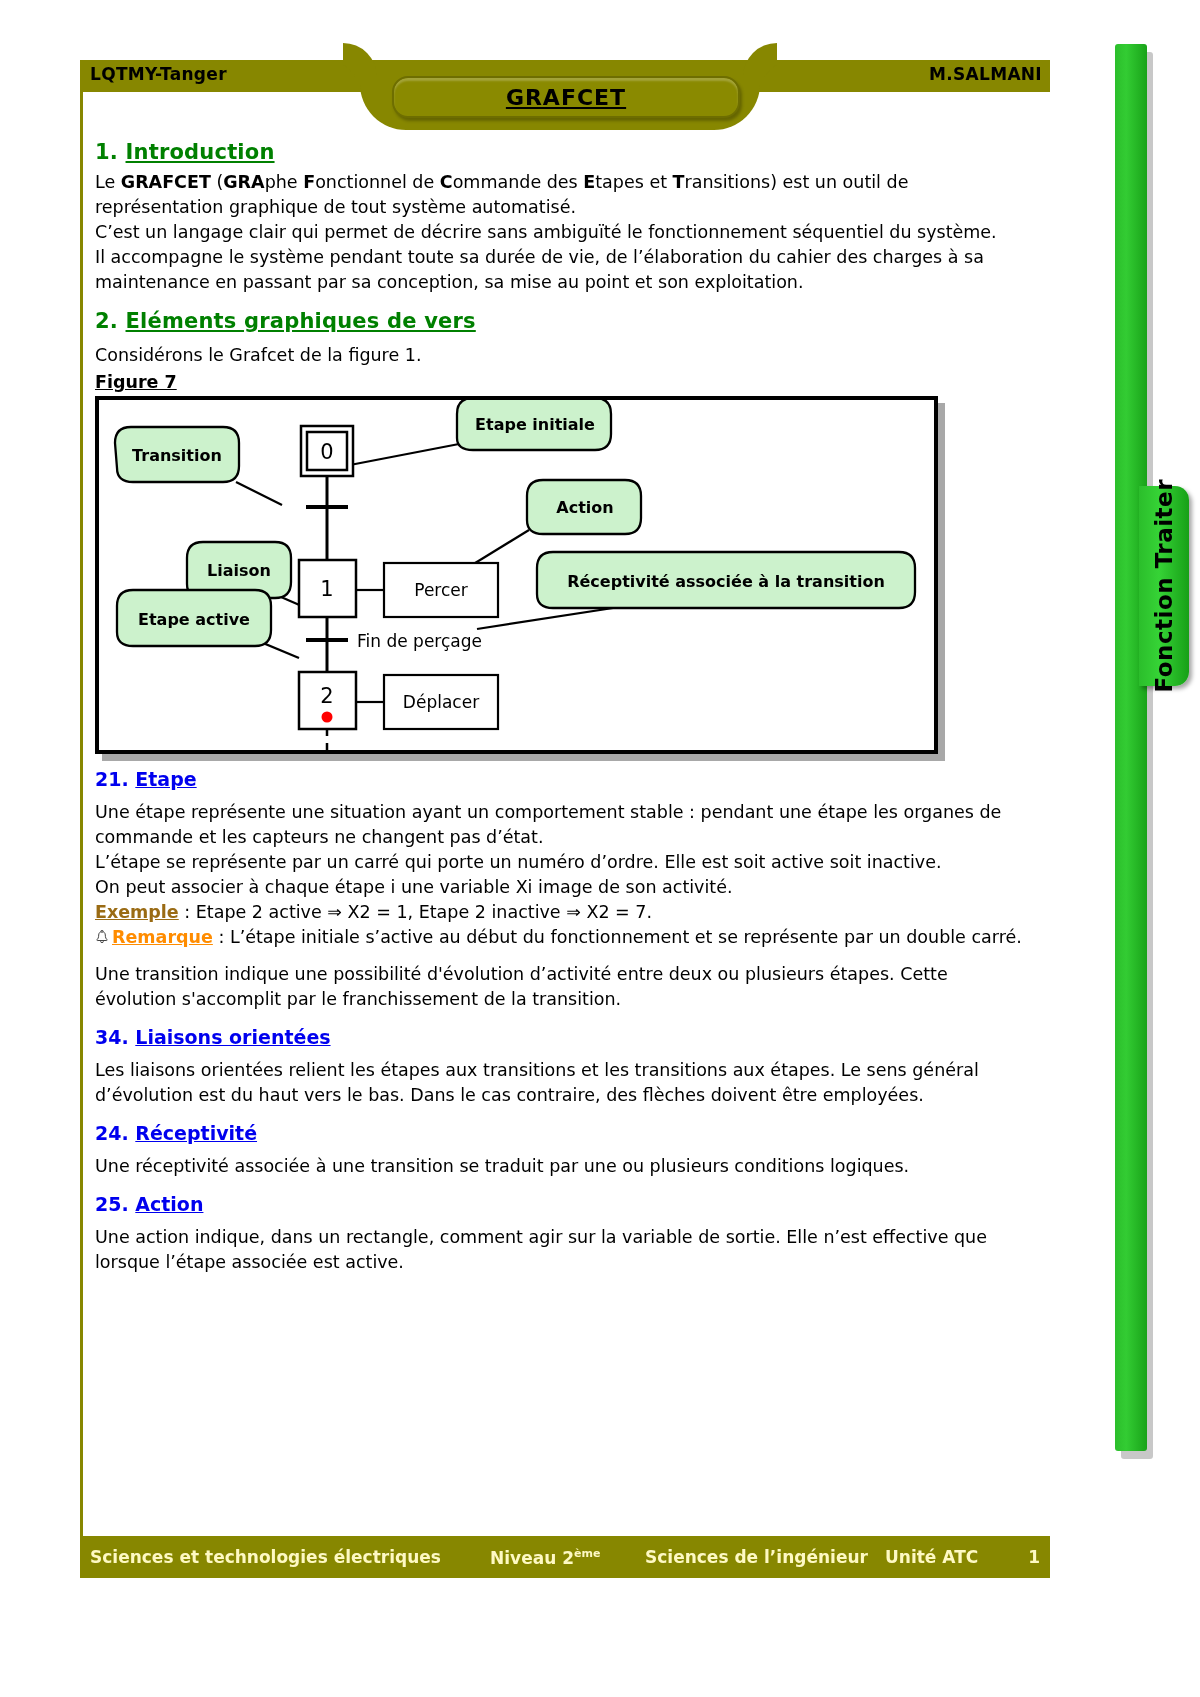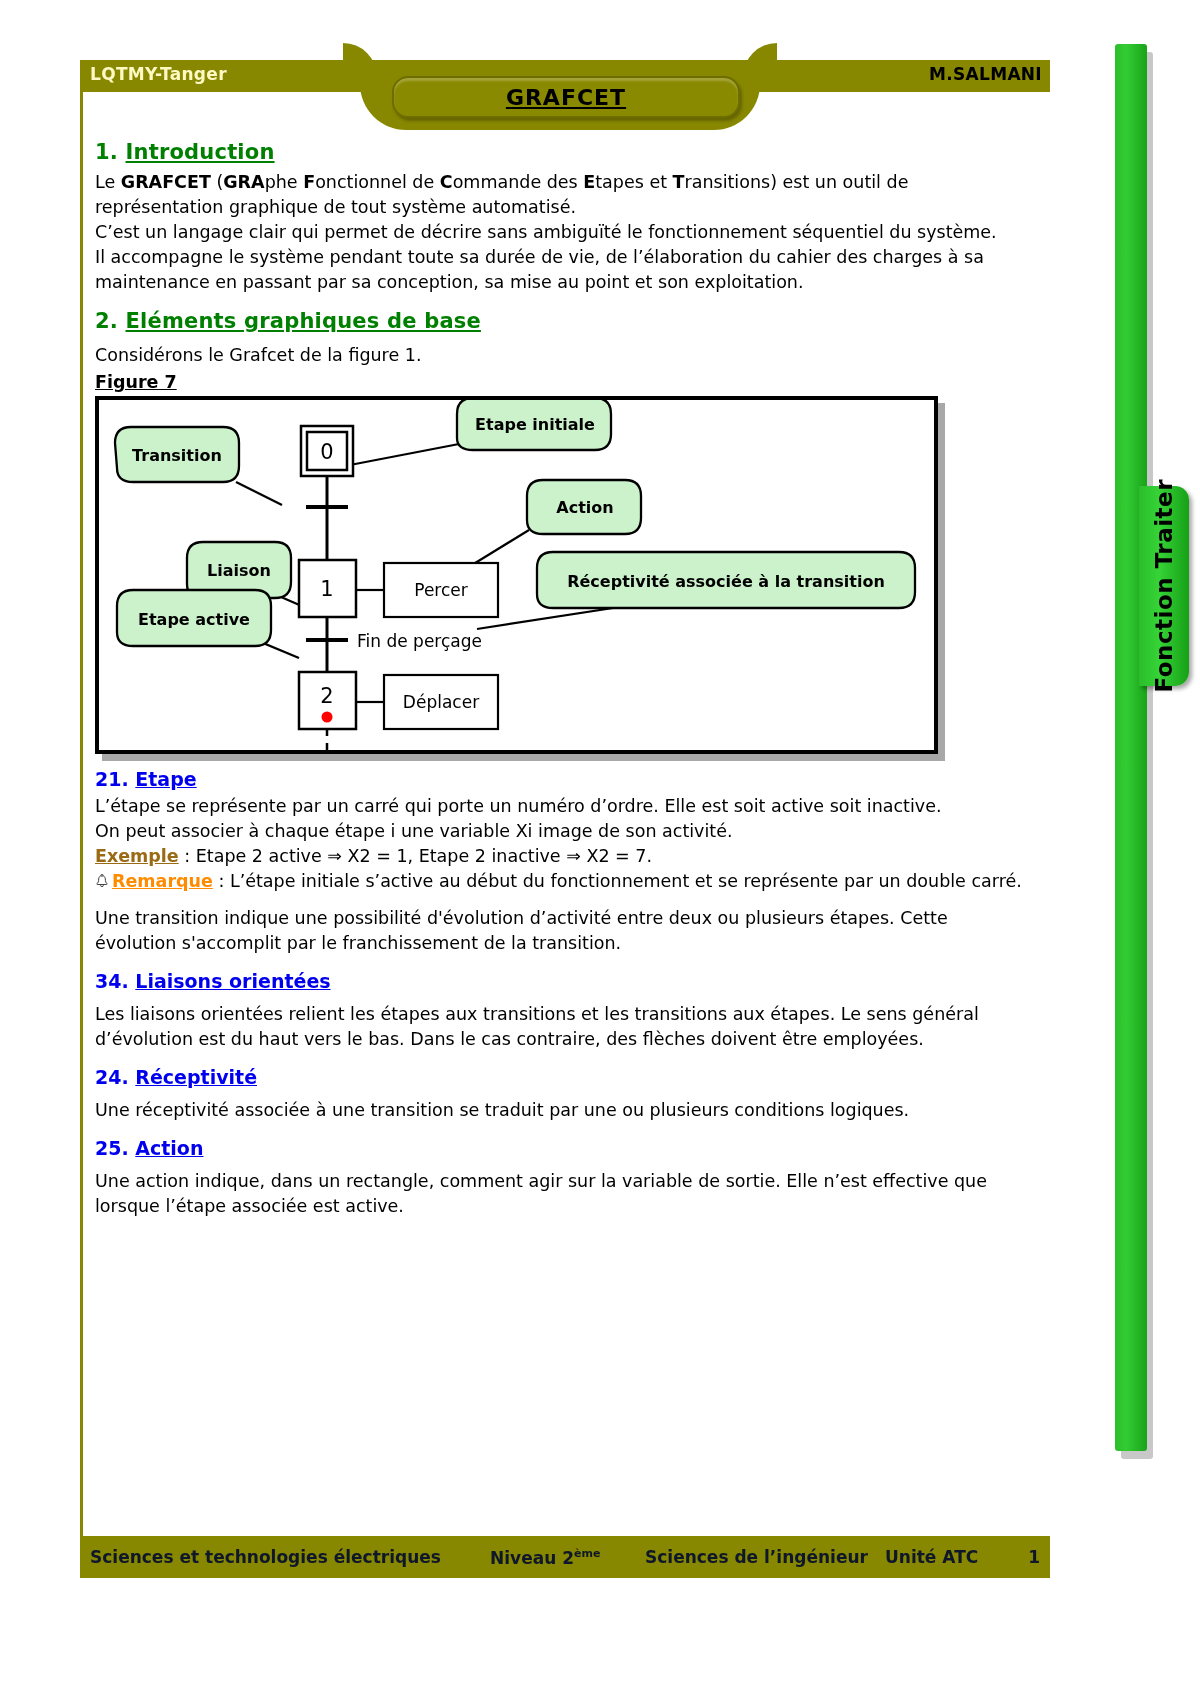--- a/index.html
+++ b/index.html
@@ -68,21 +68,21 @@
   
   .header-bar {
     position: absolute;
     left: 80px; top: 60px;
     width: 970px; height: 32px;
     background: #878700;
   }
   .header-left {
     position: absolute;
     left: 10px; top: 4px;
-    color: #fef9c3;
+    color: #000000;
     font-weight: bold;
     font-size: 17px;
     letter-spacing: .3px;
   }
   .header-right {
     position: absolute;
     right: 8px; top: 4px;
     color: #000;
     font-weight: bold;
     font-size: 17px;
@@ -143,21 +143,21 @@
   
   .footer-bar {
     position: absolute;
     left: 80px; top: 1536px;
     width: 970px; height: 42px;
     background: #878700;
     display: flex;
     align-items: center;
   }
   .footer-bar span {
-    color: #0f172a;
+    color: #fef9c3;
     font-weight: bold;
     font-size: 17px;
     white-space: nowrap;
   }
   .f1 { position: absolute; left: 10px; }
   .f2 { position: absolute; left: 410px; }
   .f2 sup { font-size: 11px; text-align: center; }
   .f3 { position: absolute; left: 565px; }
   .f4 { position: absolute; left: 805px; }
   .f5 { position: absolute; right: 10px; }
@@ -277,21 +277,21 @@
       <span class="ttl">Introduction</span>
     </h2>
 
     <p class="body tight"><span>Le </span><span class="b">GRAFCET</span><span> (</span><span class="b">GRA</span><span>phe </span><span class="b">F</span><span>onctionnel de </span><span class="b">C</span><span>ommande des </span><span class="b">E</span><span>tapes et </span><span class="b">T</span><span>ransitions) est un outil de représentation graphique de tout système automatisé.</span></p>
 
     <p class="body tight">C’est un langage clair qui permet de décrire sans ambiguïté le fonctionnement séquentiel du système.</p>
     <p class="body">Il accompagne le système pendant toute sa durée de vie, de l’élaboration du cahier des charges à sa maintenance en passant par sa conception, sa mise au point et son exploitation.</p>
 
     <h2 class="sec-green" style="margin-top:14px">
       <span class="num">2.</span>
-      <span class="ttl">Eléments graphiques de base</span>
+      <span class="ttl">Eléments graphiques de vers</span>
     </h2>
 
     <p class="body tight" style="margin-top:10px">Considérons le Grafcet de la figure 1.</p>
     <div class="fig-label">Figure 7</div>
 
     <div class="figure-wrap">
       <div class="figure-shadow"></div>
       <div class="figure-box">
         <svg class="fig-svg" width="835" height="350" viewBox="0 0 835 350">
 
@@ -371,20 +371,21 @@
           </g>
 
         </svg>
       </div>
     </div>
 
     <h3 class="sec-blue" style="margin-top:14px">
       <span class="num">21.</span>
       <span class="ttl">Etape</span>
     </h3>
+    <p class="body tight" style="margin-top:10px">Une étape représente une situation ayant un comportement stable : pendant une étape les organes de commande et les capteurs ne changent pas d’état.</p>
     <p class="body tight">L’étape se représente par un carré qui porte un numéro d’ordre. Elle est soit active soit inactive.</p>
     <p class="body tight">On peut associer à chaque étape i une variable Xi image de son activité.</p>
     <p class="body tight"><span class="exemple-lbl">Exemple</span><span> : Etape 2 active ⇒ X2 = 1, Etape 2 inactive ⇒ X2 = 7.</span></p>
     <p class="body"><span class="bell-icon"><svg width="14" height="15" viewBox="0 0 14 15">
             <path d="M7 1.6c-2 0-3.3 1.5-3.3 3.4 0 2.6-.8 3.9-1.7 4.7-.3.3-.1.8.3.8h9.4c.4 0 .6-.5.3-.8-.9-.8-1.7-2.1-1.7-4.7 0-1.9-1.3-3.4-3.3-3.4z" fill="#fff" stroke="#444" stroke-width="1"></path>
             <circle cx="7" cy="1.3" r="1" fill="#fff" stroke="#444" stroke-width="1"></circle>
             <path d="M5.6 11.2a1.4 1.4 0 0 0 2.8 0" fill="none" stroke="#444" stroke-width="1"></path>
           </svg></span><span class="remarque-lbl">Remarque</span><span> : L’étape initiale s’active au début du fonctionnement et se représente par un double carré.</span></p>
 
     <p class="body" style="margin-top:10px">Une transition indique une possibilité d'évolution d’activité entre deux ou plusieurs étapes. Cette évolution s'accomplit par le franchissement de la transition.</p>

